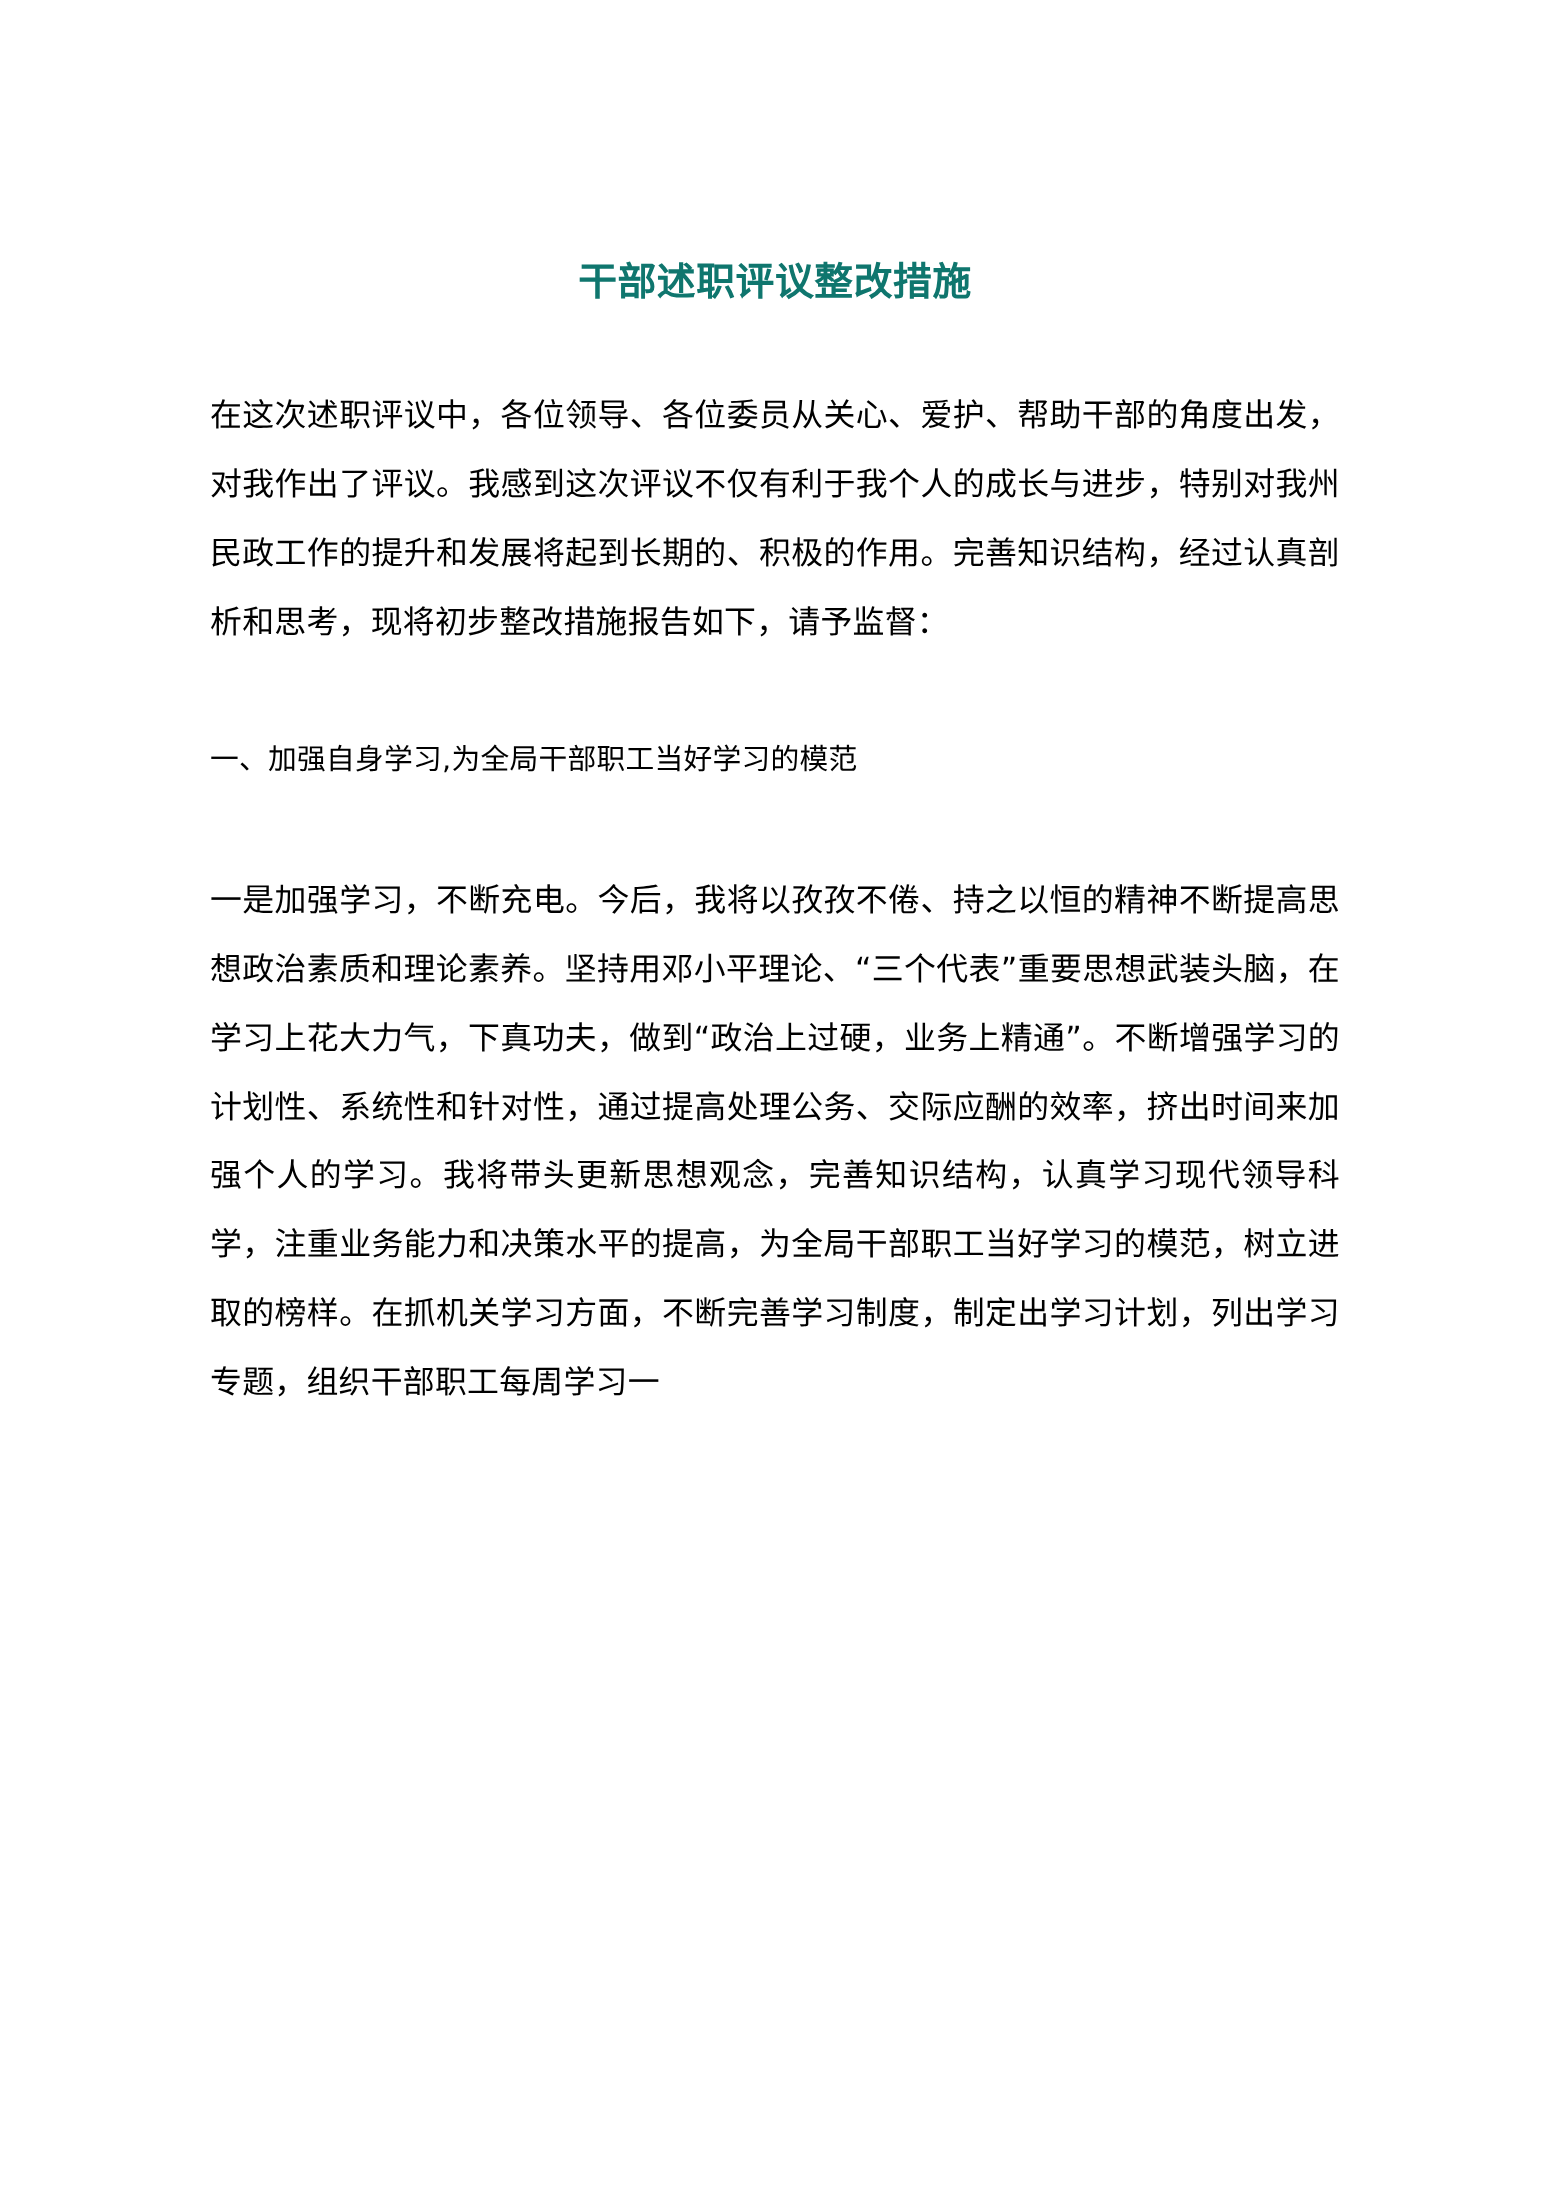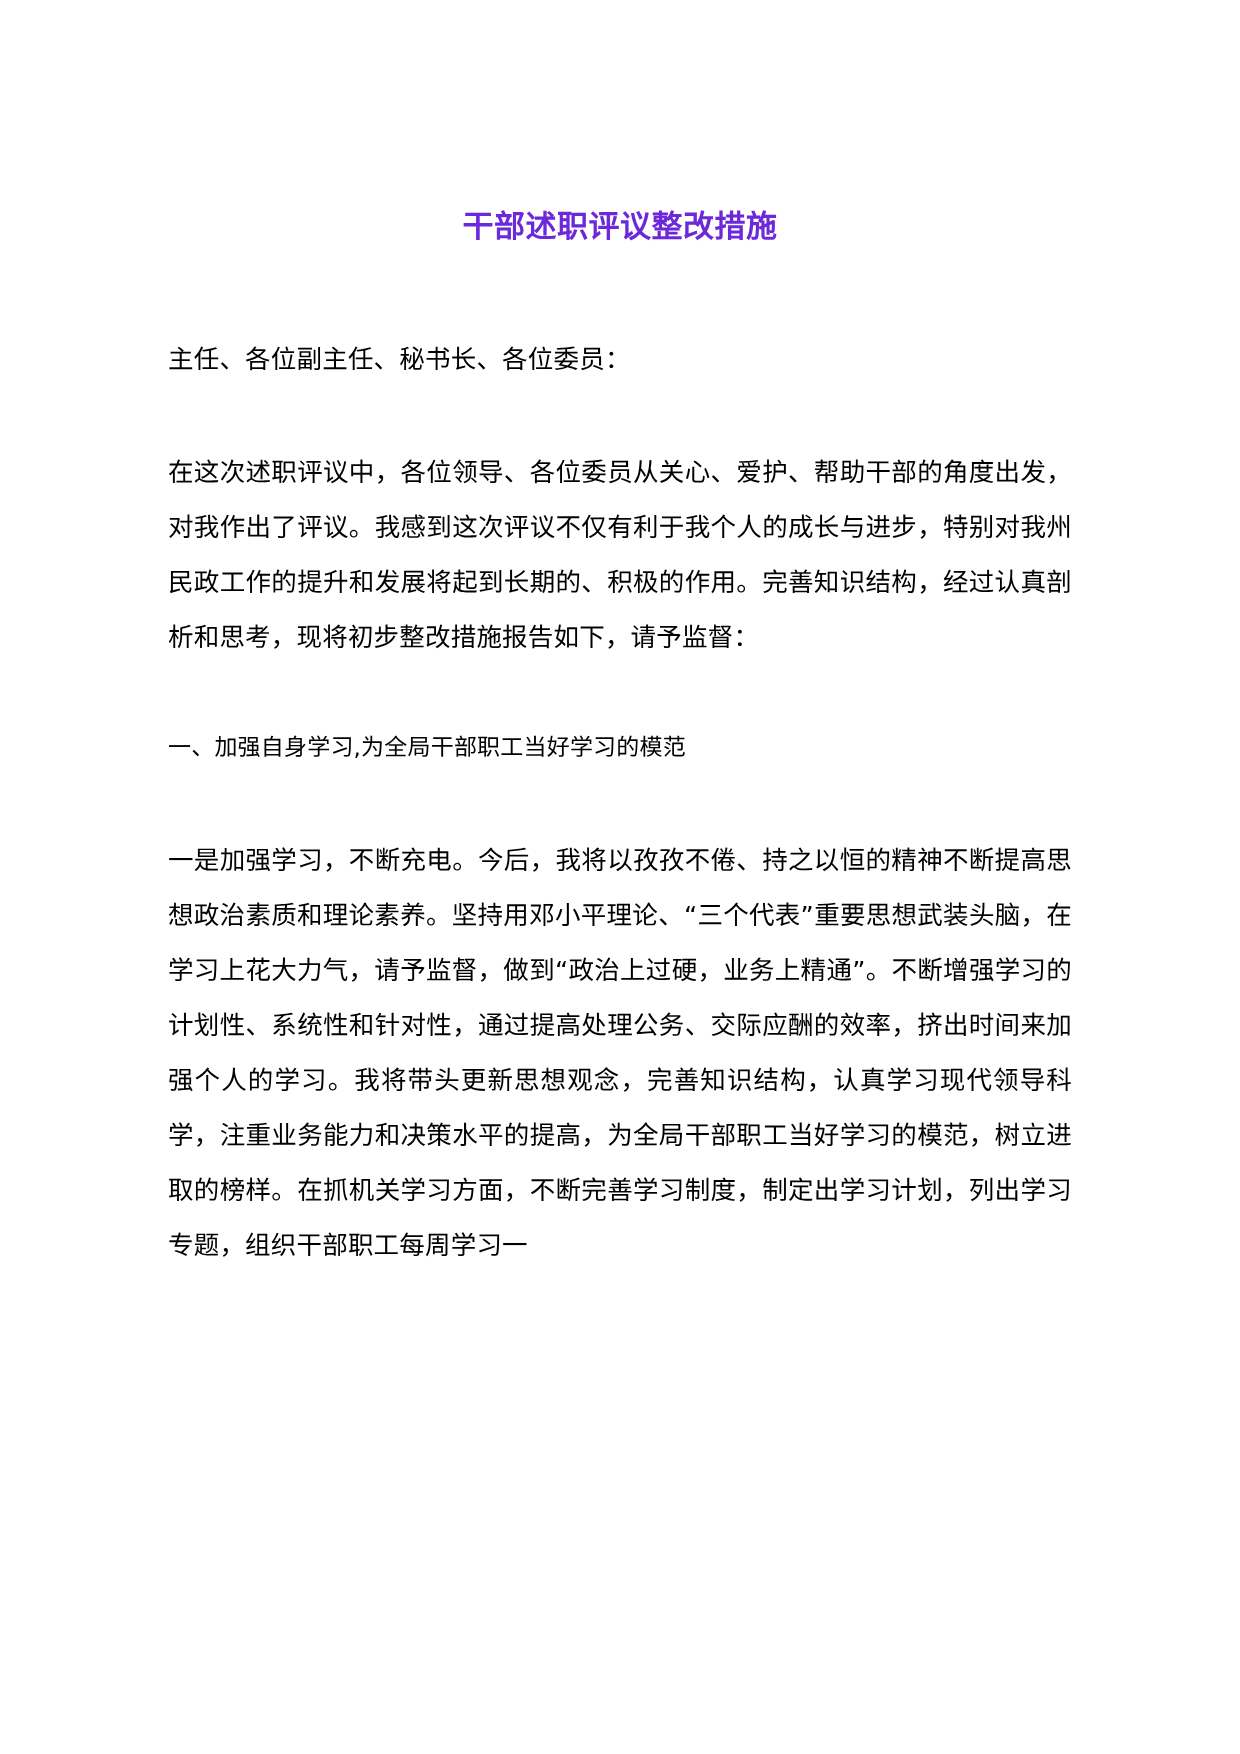--- a/index.html
+++ b/index.html
@@ -29,21 +29,21 @@
   }
 
   .doc-title {
     margin: 0;
     padding-top: 206px;
     text-align: center;
     font-size: 31px;
     font-weight: bold;
     letter-spacing: 0.5px;
     line-height: 1.35;
-    color: #6d28d9;
+    color: #0f766e;
   }
 
   .salutation {
     margin: 0;
     padding-top: 84px;
     font-size: 25.5px;
     line-height: 55px;
     letter-spacing: 0.2px;
     text-align: justify;
     text-justify: inter-ideograph;
@@ -77,21 +77,20 @@
     padding-top: 58px;
   }
 </style>
 </head>
 <body>
 
 <div class="page">
 
   <h1 class="doc-title">干部述职评议整改措施</h1>
 
-  <p class="salutation">主任、各位副主任、秘书长、各位委员：</p>
 
   <p class="body-para gap-para">在这次述职评议中，各位领导、各位委员从关心、爱护、帮助干部的角度出发，对我作出了评议。我感到这次评议不仅有利于我个人的成长与进步，特别对我州民政工作的提升和发展将起到长期的、积极的作用。完善知识结构，经过认真剖析和思考，现将初步整改措施报告如下，请予监督：</p>
 
   <h2 class="section-heading">一、加强自身学习,为全局干部职工当好学习的模范</h2>
 
-  <p class="body-para gap-para">一是加强学习，不断充电。今后，我将以孜孜不倦、持之以恒的精神不断提高思想政治素质和理论素养。坚持用邓小平理论、“三个代表”重要思想武装头脑，在学习上花大力气，请予监督，做到“政治上过硬，业务上精通”。不断增强学习的计划性、系统性和针对性，通过提高处理公务、交际应酬的效率，挤出时间来加强个人的学习。我将带头更新思想观念，完善知识结构，认真学习现代领导科学，注重业务能力和决策水平的提高，为全局干部职工当好学习的模范，树立进取的榜样。在抓机关学习方面，不断完善学习制度，制定出学习计划，列出学习专题，组织干部职工每周学习一</p>
+  <p class="body-para gap-para">一是加强学习，不断充电。今后，我将以孜孜不倦、持之以恒的精神不断提高思想政治素质和理论素养。坚持用邓小平理论、“三个代表”重要思想武装头脑，在学习上花大力气，下真功夫，做到“政治上过硬，业务上精通”。不断增强学习的计划性、系统性和针对性，通过提高处理公务、交际应酬的效率，挤出时间来加强个人的学习。我将带头更新思想观念，完善知识结构，认真学习现代领导科学，注重业务能力和决策水平的提高，为全局干部职工当好学习的模范，树立进取的榜样。在抓机关学习方面，不断完善学习制度，制定出学习计划，列出学习专题，组织干部职工每周学习一</p>
 
 </div>
 
 </body></html>

